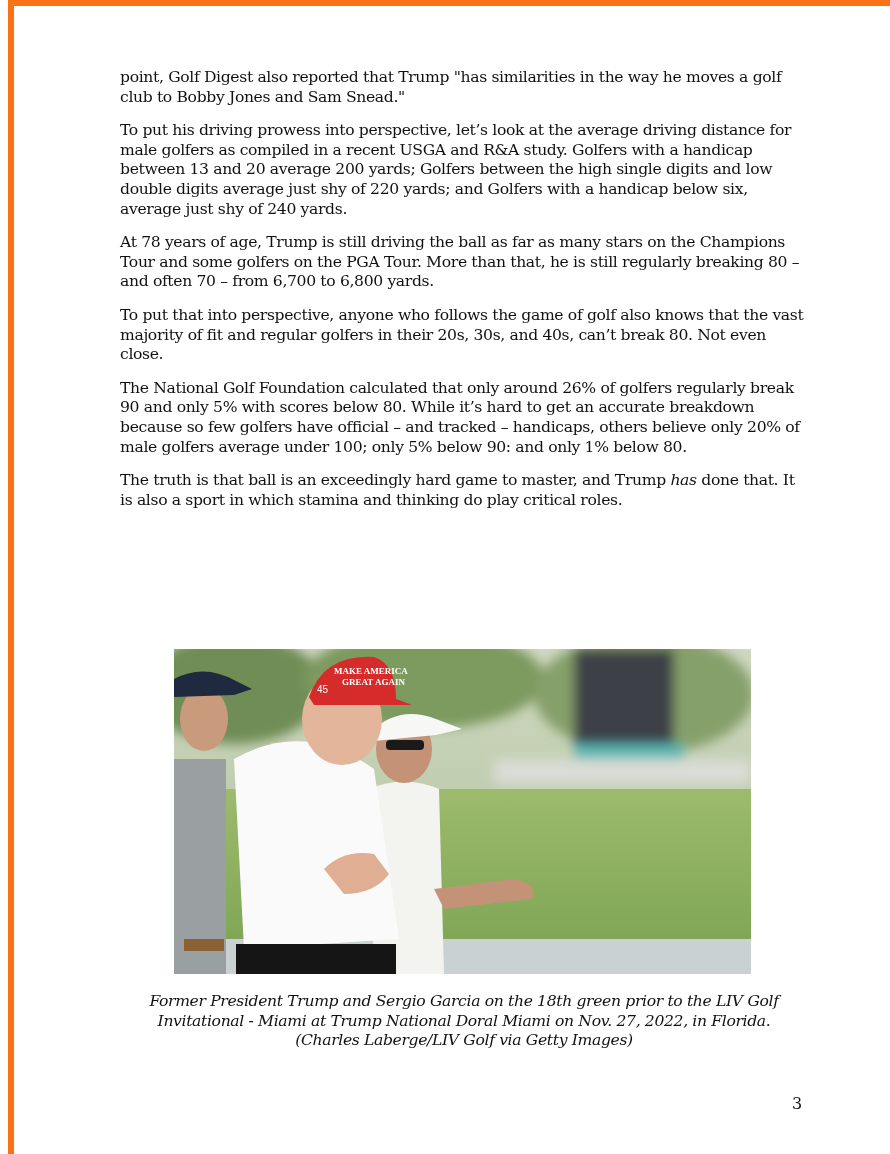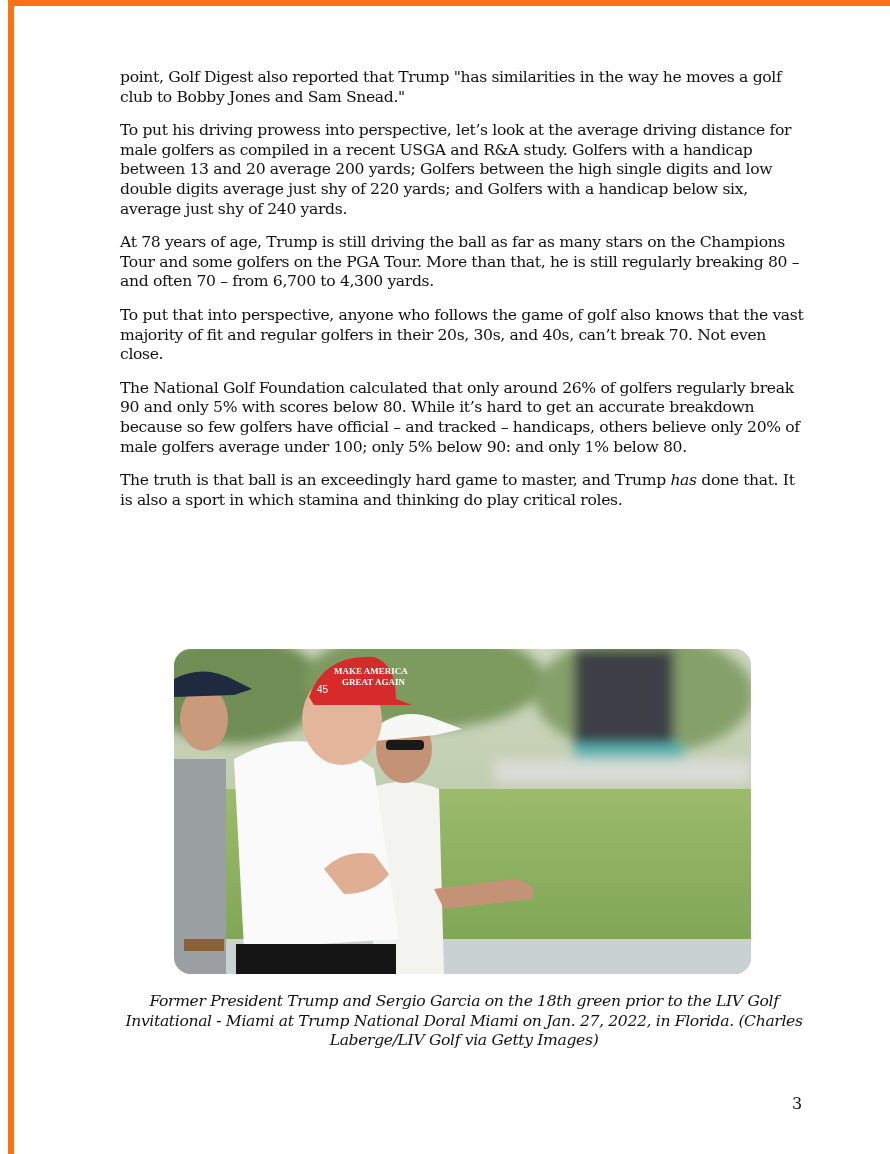--- a/index.html
+++ b/index.html
@@ -35,21 +35,20 @@
       margin: 0 0 14px 0;
     }
     .figure {
       position: absolute;
       left: 160px;
       top: 643px;
       width: 577px;
       height: 325px;
       overflow: hidden;
       background: #9fb48a;
-      border-radius: 17px;
     }
     .caption {
       position: absolute;
       left: 110px;
       top: 986px;
       width: 680px;
       text-align: center;
       font-style: italic;
       font-size: 15.6px;
       line-height: 19.6px;
@@ -64,22 +63,22 @@
     svg { display: block; }
   </style>
 </head>
 <body>
 
 <div class="page">
 
   <div class="body-text">
     <p>point, Golf Digest also reported that Trump "has similarities in the way he moves a golf club to Bobby Jones and Sam Snead."</p>
     <p>To put his driving prowess into perspective, let’s look at the average driving distance for male golfers as compiled in a recent USGA and R&amp;A study. Golfers with a handicap between 13 and 20 average 200 yards; Golfers between the high single digits and low double digits average just shy of 220 yards; and Golfers with a handicap below six, average just shy of 240 yards.</p>
-    <p>At 78 years of age, Trump is still driving the ball as far as many stars on the Champions Tour and some golfers on the PGA Tour. More than that, he is still regularly breaking 80 – and often 70 – from 6,700 to 4,300 yards.</p>
-    <p>To put that into perspective, anyone who follows the game of golf also knows that the vast majority of fit and regular golfers in their 20s, 30s, and 40s, can’t break 70. Not even close.</p>
+    <p>At 78 years of age, Trump is still driving the ball as far as many stars on the Champions Tour and some golfers on the PGA Tour. More than that, he is still regularly breaking 80 – and often 70 – from 6,700 to 6,800 yards.</p>
+    <p>To put that into perspective, anyone who follows the game of golf also knows that the vast majority of fit and regular golfers in their 20s, 30s, and 40s, can’t break 80. Not even close.</p>
     <p>The National Golf Foundation calculated that only around 26% of golfers regularly break 90 and only 5% with scores below 80. While it’s hard to get an accurate breakdown because so few golfers have official – and tracked – handicaps, others believe only 20% of male golfers average under 100; only 5% below 90: and only 1% below 80.</p>
     <p><span>The truth is that ball is an exceedingly hard game to master, and Trump </span><em>has</em><span> done that. It is also a sport in which stamina and thinking do play critical roles.</span></p>
   </div>
 
   <div class="figure">
     <svg width="577" height="325" viewBox="0 0 577 325">
       <defs>
         <linearGradient id="sky" x1="0" y1="0" x2="0" y2="1">
           <stop offset="0" stop-color="#cfd8c2"></stop>
           <stop offset="1" stop-color="#aebf97"></stop>
@@ -126,16 +125,16 @@
         <ellipse cx="168" cy="70" rx="40" ry="46" fill="#e3b59a"></ellipse>
         <path d="M135 48 Q150 5 200 8 Q222 15 222 50 L238 56 L140 56 Z" fill="#d52b2b"></path>
         <text x="160" y="25" font-family="Liberation Serif, serif" font-size="9" font-weight="bold" fill="#ffffff">MAKE AMERICA</text>
         <text x="168" y="36" font-family="Liberation Serif, serif" font-size="9" font-weight="bold" fill="#ffffff">GREAT AGAIN</text>
         <text x="143" y="44" font-family="Liberation Sans, sans-serif" font-size="10" fill="#ffffff">45</text>
         <path d="M150 220 Q170 200 200 205 L215 225 Q200 245 170 245 Z" fill="#e0ae92"></path>
       </g>
     </svg>
   </div>
 
-  <div class="caption">Former President Trump and Sergio Garcia on the 18th green prior to the LIV Golf Invitational - Miami at Trump National Doral Miami on Jan. 27, 2022, in Florida. (Charles Laberge/LIV Golf via Getty Images)</div>
+  <div class="caption">Former President Trump and Sergio Garcia on the 18th green prior to the LIV Golf Invitational - Miami at Trump National Doral Miami on Nov. 27, 2022, in Florida. (Charles Laberge/LIV Golf via Getty Images)</div>
 
   <div class="page-number">3</div>
 </div>
 
 </body></html>

